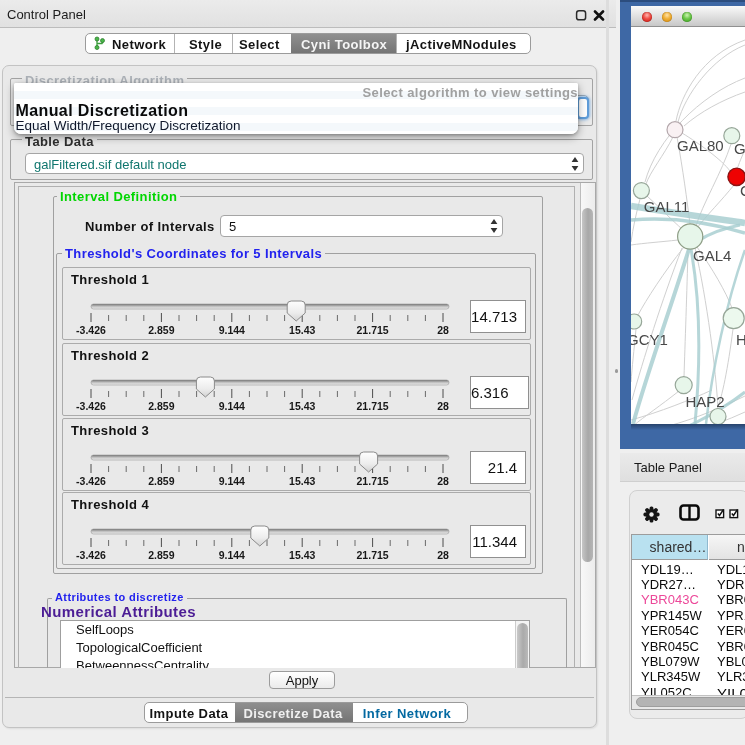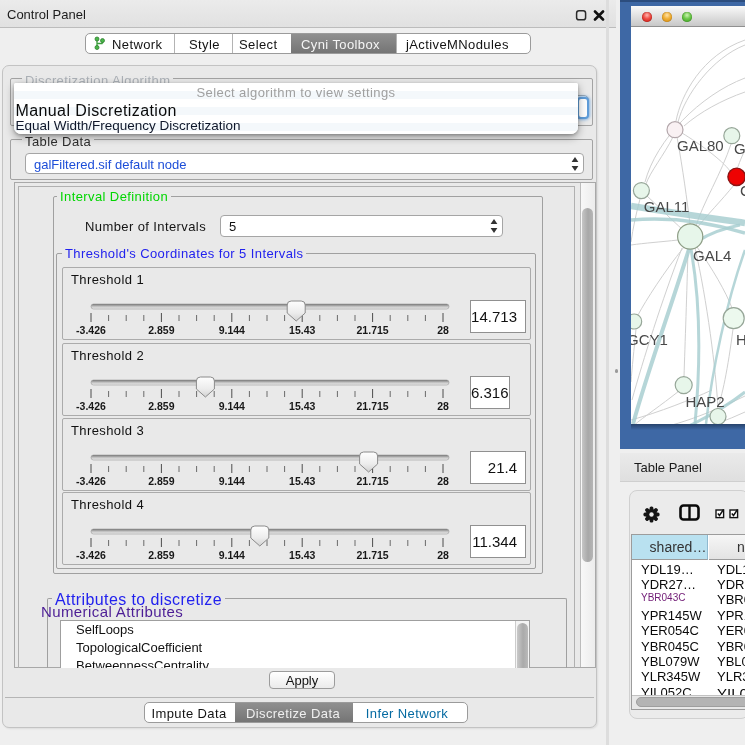--- a/index.html
+++ b/index.html
@@ -1,20 +1,20 @@
 <!DOCTYPE html>
 <html><head>
 <meta charset="utf-8">
 <style>
 *{margin:0;padding:0;box-sizing:border-box}
 html,body{width:745px;height:745px;overflow:hidden;background:#efefef;
   font-family:"Liberation Sans",sans-serif;-webkit-font-smoothing:antialiased}
 .abs{position:absolute}
 body{position:relative}
-.b{font-weight:normal;letter-spacing:0.4px}
+.b{font-weight:bold;letter-spacing:0.4px}
 </style>
 </head>
 <body>
 
 <div class="abs" style="left:0;top:0;width:616px;height:28px;background:linear-gradient(#ebebeb,#e1e1e1);border-bottom:1px solid #bcbcbc"></div>
 <div class="abs" style="left:7px;top:7px;font-size:13px;color:#1c1c1c">Control Panel</div>
 <svg class="abs" style="left:575px;top:9px" width="12" height="12" viewBox="0 0 12 12">
     <rect x="1.6" y="1.8" width="9" height="9" rx="2.4" fill="none" stroke="#2b2b2b" stroke-width="1.5"></rect>
   </svg>
 <svg class="abs" style="left:593px;top:10px" width="12" height="11" viewBox="0 0 12 11">
@@ -43,21 +43,21 @@
 
 <div class="abs" style="left:10px;top:78px;width:583px;height:48px;border:1px solid #a3a3a3;border-radius:2px"></div>
 <div class="abs b" style="left:22px;top:73px;font-size:13px;color:#abb0b6;background:#e9e9e9;padding:0 3px">Discretization Algorithm</div>
 
 <div class="abs" style="left:555px;top:95px;width:34px;height:24px;background:#fff;border:1px solid #a6a6a6;border-radius:0 5px 5px 0"></div>
 <div class="abs" style="left:577px;top:97px;width:12px;height:22px;background:#fdfdfd;border:2px solid #5f9cd8;border-radius:4px;box-shadow:0 0 3px 1px rgba(100,160,220,.75)"></div>
 
 <div class="abs" style="left:10px;top:139px;width:583px;height:41px;border:1px solid #a3a3a3;border-radius:2px"></div>
 <div class="abs b" style="left:22px;top:134px;font-size:13px;color:#2e2e2e;background:#e9e9e9;padding:0 3px">Table Data</div>
 <div class="abs" style="left:25px;top:153px;width:559px;height:21px;background:#fff;border:1px solid #a5a5a5;border-radius:4px"></div>
-<div class="abs" style="left:34px;top:157px;font-size:13px;color:#1d4ed8">galFiltered.sif default node</div>
+<div class="abs" style="left:34px;top:157px;font-size:13px;color:#0f766e">galFiltered.sif default node</div>
 <svg class="abs" style="left:570px;top:156px" width="10" height="16" viewBox="0 0 10 16">
   <path d="M5 1 L8.4 6 H1.6 Z" fill="#333"></path>
     <path d="M5 15 L8.4 10 H1.6 Z" fill="#333"></path>
 </svg>
 
 <div class="abs" style="left:14px;top:182px;width:582px;height:486px;border:1px solid #a8a8a8;background:#e9e9e9"></div>
 <div id="scrollcontent">
 
 <div class="abs" style="left:18px;top:186px;width:557px;height:482px;border:1px solid #b0b0b0;border-bottom:none"></div>
 
@@ -159,21 +159,21 @@
       <line x1="363.4" y1="48" x2="363.4" y2="54" stroke="#6a6a6a" stroke-width="1"></line>
       <line x1="381.0" y1="46" x2="381.0" y2="55" stroke="#4d4d4d" stroke-width="1"></line>
 <text x="29.0" y="67" text-anchor="middle" font-family="Liberation Sans" font-size="10.5" font-weight="bold" fill="#181818">-3.426</text>
       <text x="99.4" y="67" text-anchor="middle" font-family="Liberation Sans" font-size="10.5" font-weight="bold" fill="#181818">2.859</text>
       <text x="169.8" y="67" text-anchor="middle" font-family="Liberation Sans" font-size="10.5" font-weight="bold" fill="#181818">9.144</text>
       <text x="240.2" y="67" text-anchor="middle" font-family="Liberation Sans" font-size="10.5" font-weight="bold" fill="#181818">15.43</text>
       <text x="310.6" y="67" text-anchor="middle" font-family="Liberation Sans" font-size="10.5" font-weight="bold" fill="#181818">21.715</text>
       <text x="381.0" y="67" text-anchor="middle" font-family="Liberation Sans" font-size="10.5" font-weight="bold" fill="#181818">28</text>
 <path d="M134.4,38 a4,4 0 0 1 4,-4 h10 a4,4 0 0 1 4,4 v8 l-9,8 l-9,-8 z" fill="url(#tg2)" stroke="#8a8a8a" stroke-width="1"></path>
 </svg>
-<div class="abs" style="left:470px;top:376px;width:40px;height:33px;background:#fff;border:1px solid #909090;font-size:15px;color:#111;line-height:31px;padding-right:8px">6.316</div>
+<div class="abs" style="left:470px;top:376px;width:59px;height:33px;background:#fff;border:1px solid #909090;font-size:15px;color:#111;line-height:31px;padding-right:8px">6.316</div>
 
 <div class="abs" style="left:62px;top:418px;width:469px;height:73px;border:1px solid #ababab;border-radius:2px"></div>
 <div class="abs b" style="left:71px;top:423px;font-size:13px;color:#111">Threshold 3</div>
 <svg class="abs" style="left:62px;top:418px" width="469" height="73" viewBox="0 0 469 73">
 <defs>
         <linearGradient id="tg3" x1="0" y1="0" x2="0" y2="1">
           <stop offset="0" stop-color="#fefefe"></stop>
           <stop offset="0.6" stop-color="#ececec"></stop>
           <stop offset="1" stop-color="#d2d2d2"></stop>
         </linearGradient>
@@ -256,21 +256,21 @@
       <text x="99.4" y="67" text-anchor="middle" font-family="Liberation Sans" font-size="10.5" font-weight="bold" fill="#181818">2.859</text>
       <text x="169.8" y="67" text-anchor="middle" font-family="Liberation Sans" font-size="10.5" font-weight="bold" fill="#181818">9.144</text>
       <text x="240.2" y="67" text-anchor="middle" font-family="Liberation Sans" font-size="10.5" font-weight="bold" fill="#181818">15.43</text>
       <text x="310.6" y="67" text-anchor="middle" font-family="Liberation Sans" font-size="10.5" font-weight="bold" fill="#181818">21.715</text>
       <text x="381.0" y="67" text-anchor="middle" font-family="Liberation Sans" font-size="10.5" font-weight="bold" fill="#181818">28</text>
 <path d="M188.8,38 a4,4 0 0 1 4,-4 h10 a4,4 0 0 1 4,4 v8 l-9,8 l-9,-8 z" fill="url(#tg4)" stroke="#8a8a8a" stroke-width="1"></path>
 </svg>
 <div class="abs" style="left:470px;top:525px;width:56px;height:33px;background:#fff;border:1px solid #909090;font-size:15px;color:#111;text-align:right;line-height:31px;padding-right:8px">11.344</div>
 
 <div class="abs" style="left:47px;top:598px;width:520px;height:70px;border:1px solid #a0a0a0;border-bottom:none;border-radius:2px 2px 0 0"></div>
-<div class="abs b" style="left:52px;top:591px;font-size:16px;color:#2222ee;background:#e9e9e9;padding:0 3px">Attributes to discretize</div>
+<div class="abs b" style="left:52px;top:591px;font-size:11px;color:#2222ee;background:#e9e9e9;padding:0 3px">Attributes to discretize</div>
 <div class="abs b" style="left:41px;top:603px;font-size:15px;color:#4c1d95">Numerical Attributes</div>
 <div class="abs" style="left:60px;top:620px;width:470px;height:48px;background:#fff;border:1px solid #9f9f9f;border-bottom:none;overflow:hidden">
   <div class="abs" style="left:15px;top:0.5px;font-size:13px;color:#111">SelfLoops</div>
   <div class="abs" style="left:15px;top:18.5px;font-size:13px;color:#111">TopologicalCoefficient</div>
   <div class="abs" style="left:15px;top:36.5px;font-size:13px;color:#111">BetweennessCentrality</div>
   <div class="abs" style="left:454px;top:0;width:15px;height:48px;background:#f4f4f4;border-left:1px solid #ccc"></div>
   <div class="abs" style="left:456px;top:2px;width:11px;height:46px;background:linear-gradient(90deg,#c9c9c9,#aaa 55%,#b9b9b9);border-radius:5.5px 5.5px 0 0"></div>
 </div>
 </div>
 
@@ -285,21 +285,21 @@
 </div>
 <div class="abs b" style="left:144px;top:706px;width:90px;text-align:center;font-size:13px;color:#131313">Impute Data</div>
 <div class="abs b" style="left:234px;top:706px;width:118px;text-align:center;font-size:13px;color:#f0f0f0">Discretize Data</div>
 <div class="abs b" style="left:352px;top:706px;width:110px;text-align:center;font-size:13px;color:#0369a1">Infer Network</div>
 
 <div class="abs" style="left:606px;top:0;width:2.5px;height:745px;background:#dddddd"></div>
 <div class="abs" style="left:615px;top:369px;width:3px;height:4px;background:#9a9a9a;border-radius:2px"></div>
 
 <div class="abs" style="left:14px;top:83px;width:564px;height:51px;background:#fff;border-radius:2px 2px 7px 7px;box-shadow:0 3px 9px rgba(0,0,0,.38),0 1px 3px rgba(0,0,0,.2);z-index:50">
   <div class="abs" style="left:0;top:0;width:564px;height:51px;border-radius:2px 2px 7px 7px;background:repeating-linear-gradient(#ffffff 0 8px,#f4f8fb 8px 16px)"></div>
-  <div class="abs b" style="left:0;top:2px;width:564px;text-align:center;font-size:13px;color:#a0a0a0">Select algorithm to view settings</div>
+  <div class="abs b" style="left:0;top:2px;width:564px;text-align:right;font-size:13px;color:#a0a0a0">Select algorithm to view settings</div>
   <div class="abs b" style="left:1.5px;top:19px;font-size:16px;color:#0a0a0a">Manual Discretization</div>
   <div class="abs" style="left:1.5px;top:35px;font-size:13.5px;color:#0f172a">Equal Width/Frequency Discretization</div>
 </div>
 
 <div id="netwin">
 
 <div class="abs" style="left:620px;top:0;width:125px;height:449px;background:#3e68a5"></div>
 <div class="abs" style="left:620px;top:0;width:125px;height:2px;background:#2c4d7e"></div>
 
 <div class="abs" style="left:631px;top:6px;width:114px;height:21px;background:linear-gradient(#fafafa,#c8c8c8);border-bottom:1px solid #909090"></div>
@@ -398,21 +398,21 @@
 <path d="M2.8 5.4 L4.5 7.4 L8.6 1.4" fill="none" stroke="#111" stroke-width="1.5"></path>
 </svg>
 
 <div class="abs" style="left:631px;top:534px;width:114px;height:176px;background:#fff;border:1px solid #9c9c9c;border-right:none;overflow:hidden">
   <div class="abs" style="left:0;top:0;width:76px;height:24.5px;background:#b9e1f0;border-right:1px solid #8fb9cf;border-bottom:1px solid #9c9c9c;text-align:center;font-size:14px;color:#333;line-height:24px;padding-left:17px">shared…</div>
   <div class="abs" style="left:77px;top:0;width:37px;height:24.5px;background:linear-gradient(#f6f6f6,#e3e3e3);border-bottom:1px solid #9c9c9c;font-size:14px;color:#333;line-height:24px;padding-left:28px">na</div>
       <div class="abs" style="left:9px;top:26.5px;font-size:13px;color:#0a0a0a">YDL19…</div>
       <div class="abs" style="left:85px;top:26.5px;font-size:13px;color:#0a0a0a">YDL1</div>
       <div class="abs" style="left:9px;top:41.9px;font-size:13px;color:#0a0a0a">YDR27…</div>
       <div class="abs" style="left:85px;top:41.9px;font-size:13px;color:#0a0a0a">YDR2</div>
-      <div class="abs" style="left:9px;top:57.3px;font-size:10px;color:#701a75">YBR043C</div>
+      <div class="abs" style="left:9px;top:57.3px;font-size:13px;color:#ec4899">YBR043C</div>
       <div class="abs" style="left:85px;top:57.3px;font-size:13px;color:#0a0a0a">YBR0</div>
       <div class="abs" style="left:9px;top:72.7px;font-size:13px;color:#0a0a0a">YPR145W</div>
       <div class="abs" style="left:85px;top:72.7px;font-size:13px;color:#0a0a0a">YPR1</div>
       <div class="abs" style="left:9px;top:88.1px;font-size:13px;color:#0a0a0a">YER054C</div>
       <div class="abs" style="left:85px;top:88.1px;font-size:13px;color:#0a0a0a">YER0</div>
       <div class="abs" style="left:9px;top:103.5px;font-size:13px;color:#0a0a0a">YBR045C</div>
       <div class="abs" style="left:85px;top:103.5px;font-size:13px;color:#0a0a0a">YBR0</div>
       <div class="abs" style="left:9px;top:118.9px;font-size:13px;color:#0a0a0a">YBL079W</div>
       <div class="abs" style="left:85px;top:118.9px;font-size:13px;color:#0a0a0a">YBL0</div>
       <div class="abs" style="left:9px;top:134.3px;font-size:13px;color:#0a0a0a">YLR345W</div>

